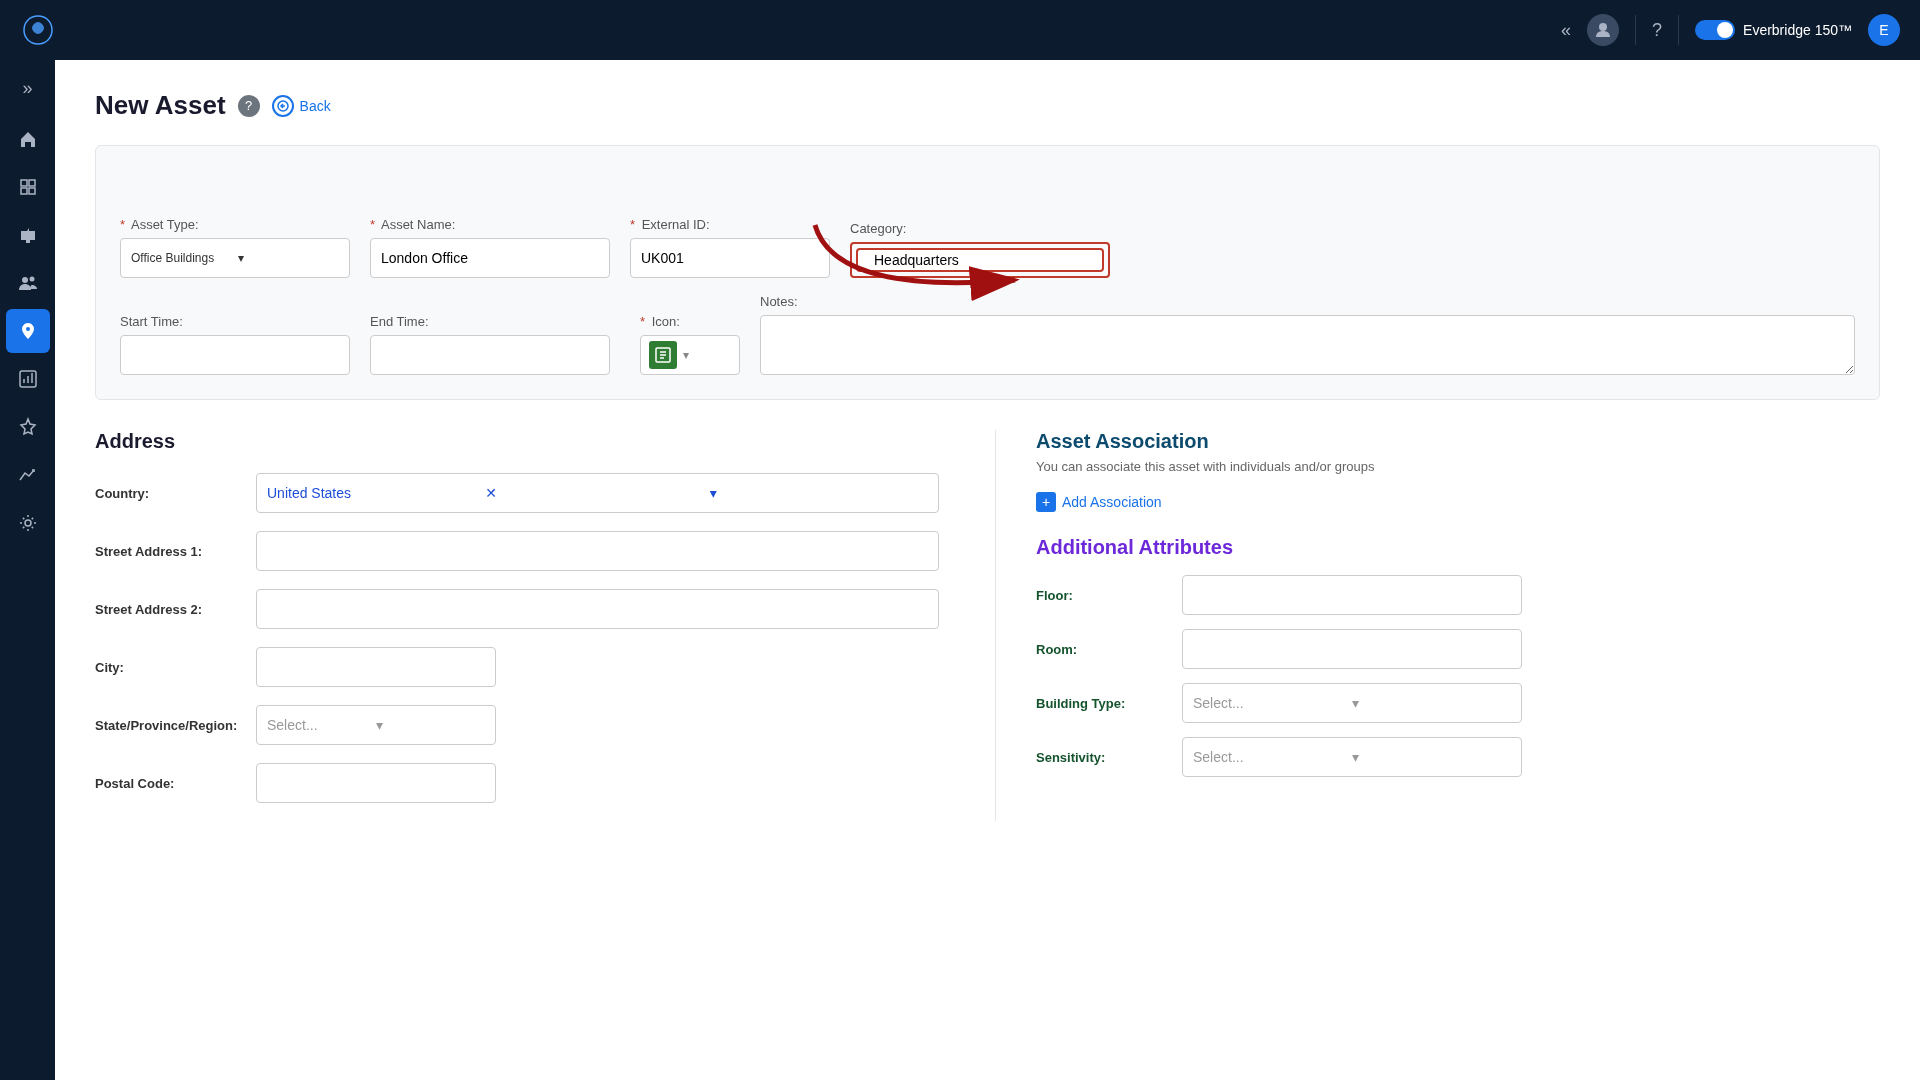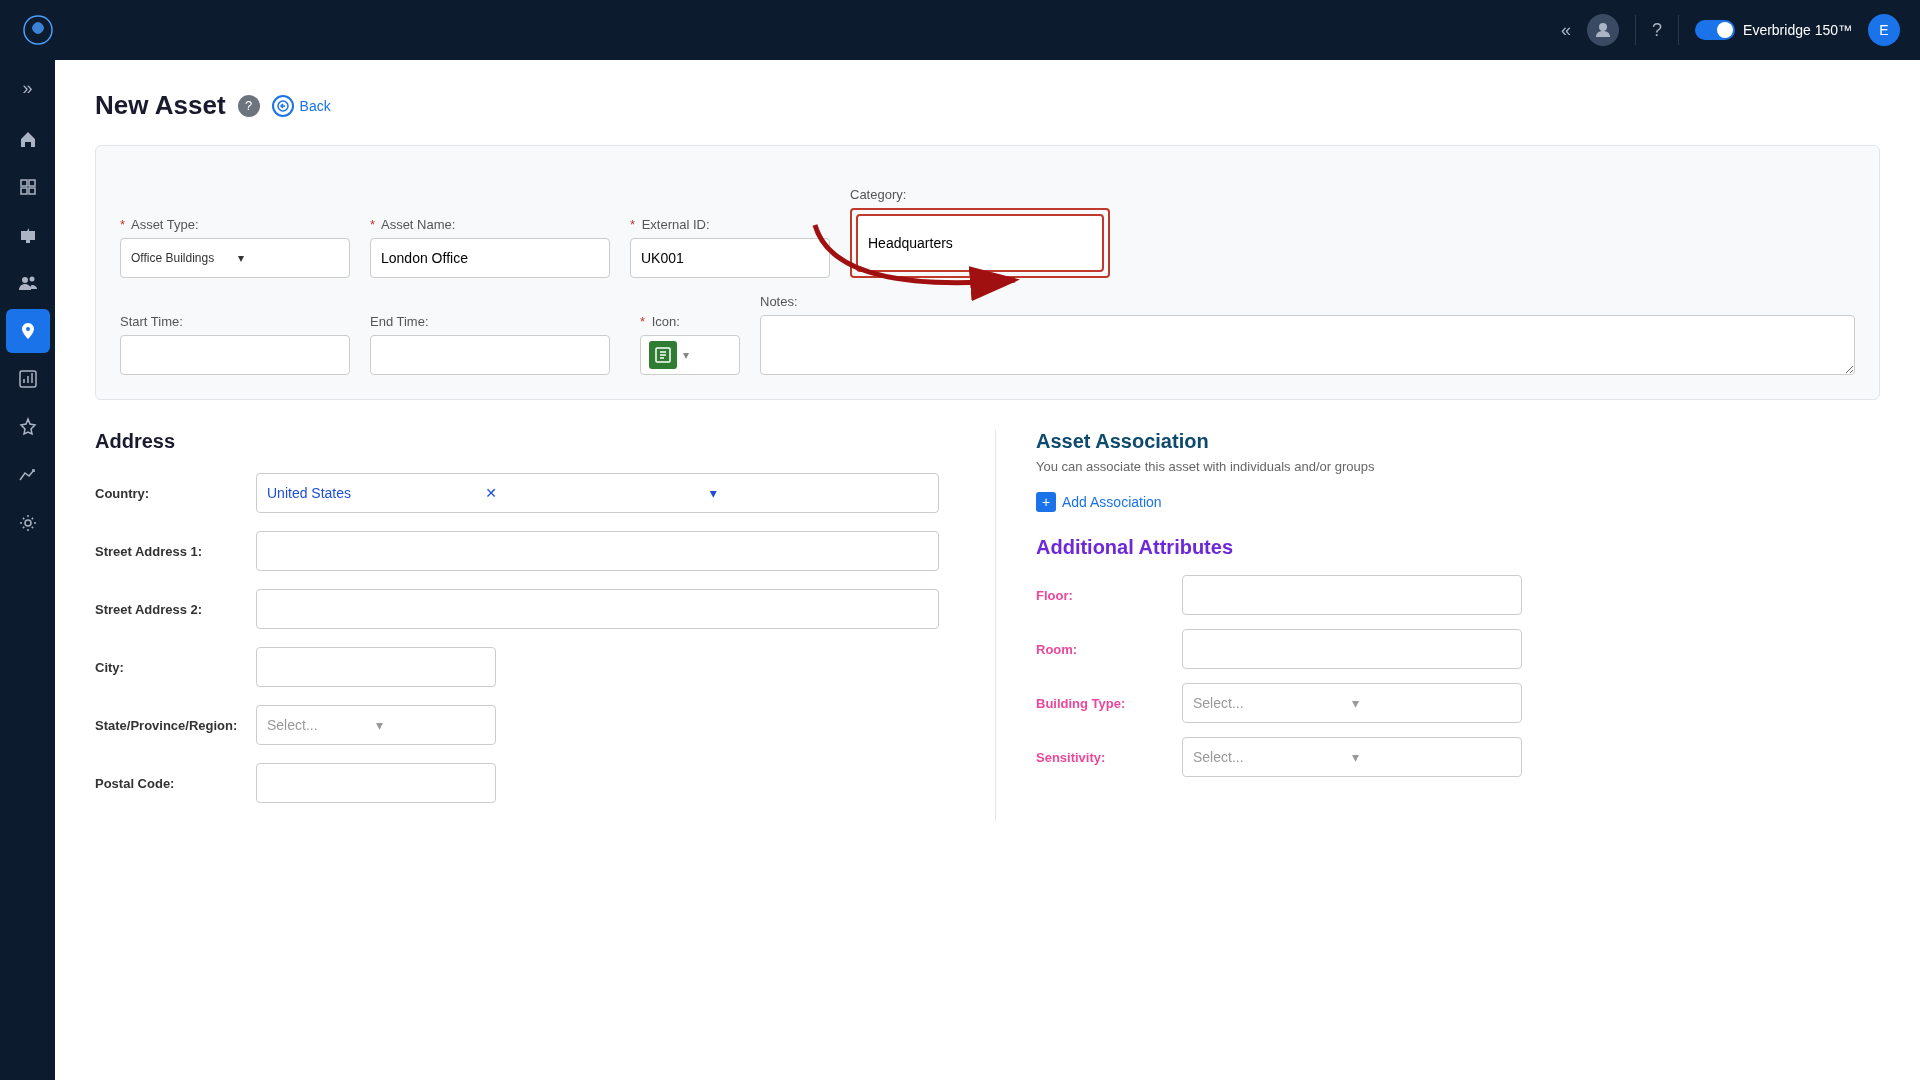--- a/index.html
+++ b/index.html
@@ -120,21 +120,21 @@
     .form-select-wrap span { font-size: 12px; color: #333; flex: 1; }
     .dropdown-arrow { color: #888; font-size: 12px; }
 
     .field-asset-type { width: 230px; }
     .field-asset-name { width: 240px; }
     .field-external-id { width: 200px; margin-top: 47px; }
 
     
     .field-category { width: 260px; }
     .category-input-highlighted {
-      height: 58px; border: 2.5px solid #c0392b; border-radius: 4px; padding: 0 10px;
+      height: 24px; border: 2.5px solid #c0392b; border-radius: 4px; padding: 0 16px;
       font-size: 14px; background: #fff; outline: none; width: 100%;
     }
     .category-wrapper {
       border: 2.5px solid #c0392b; border-radius: 4px; padding: 4px;
     }
 
     .field-start-time { width: 230px; }
     .field-end-time { width: 240px; }
     .field-icon { width: 100px; margin-left: 10px; }
     .field-notes { flex: 1; min-width: 300px; }
@@ -196,21 +196,21 @@
     .plus-square {
       width: 20px; height: 20px; background: #1a73e8; border-radius: 3px;
       display: flex; align-items: center; justify-content: center; color: #fff; font-size: 14px;
     }
 
     
     .add-attr-title { font-size: 20px; font-weight: 600; color: #6d28d9; margin: 24px 0 16px; }
     .attr-row {
       display: flex; align-items: center; margin-bottom: 14px; gap: 16px;
     }
-    .attr-label { font-size: 13px; color: #ec4899; font-weight: 600; min-width: 130px; }
+    .attr-label { font-size: 13px; color: #14532d; font-weight: 600; min-width: 130px; }
     .attr-input { width: 340px; height: 40px; border: 1px solid #ccc; border-radius: 4px; padding: 0 10px; font-size: 14px; background: #fff; }
     .attr-select {
       display: flex; align-items: center; width: 340px; height: 40px;
       border: 1px solid #ccc; border-radius: 4px; background: #fff; padding: 0 10px;
     }
     .attr-select span { flex: 1; font-size: 14px; color: #999; }
 
     
     .annotation-svg {
       position: absolute;

